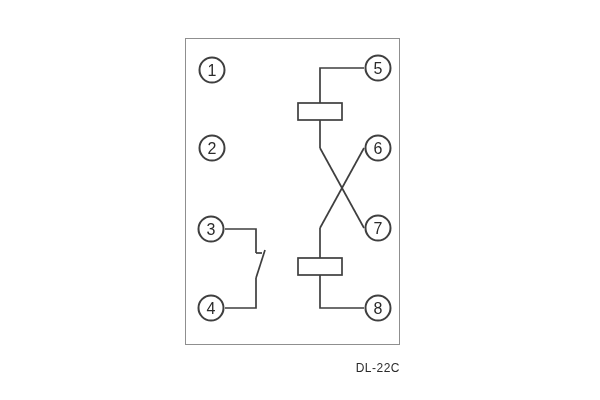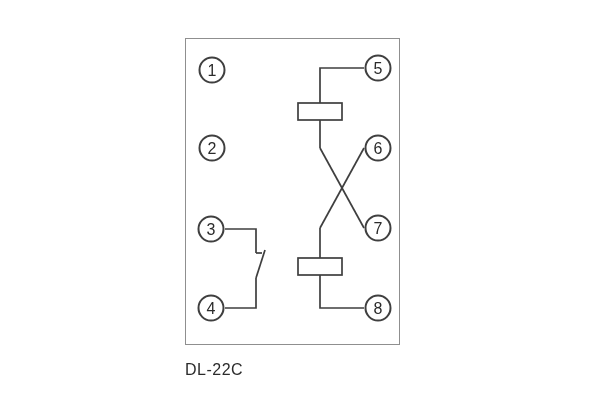--- a/index.html
+++ b/index.html
@@ -44,22 +44,22 @@
     display: flex; align-items: center; justify-content: center;
     transform: translate(-50%, -50%);
     font-size: 16px;
     line-height: 1;
     color: var(--text);
   }
   .model-caption {
     position: absolute;
     left: 185px; top: 361px;
     width: 215px;
-    text-align: left;
-    font-size: 16px;
+    text-align: right;
+    font-size: 12px;
     letter-spacing: 0.5px;
     color: var(--text);
   }
 </style>
 </head>
 <body>
 
 <div class="stage">
 
   <div class="outline-box"></div>

